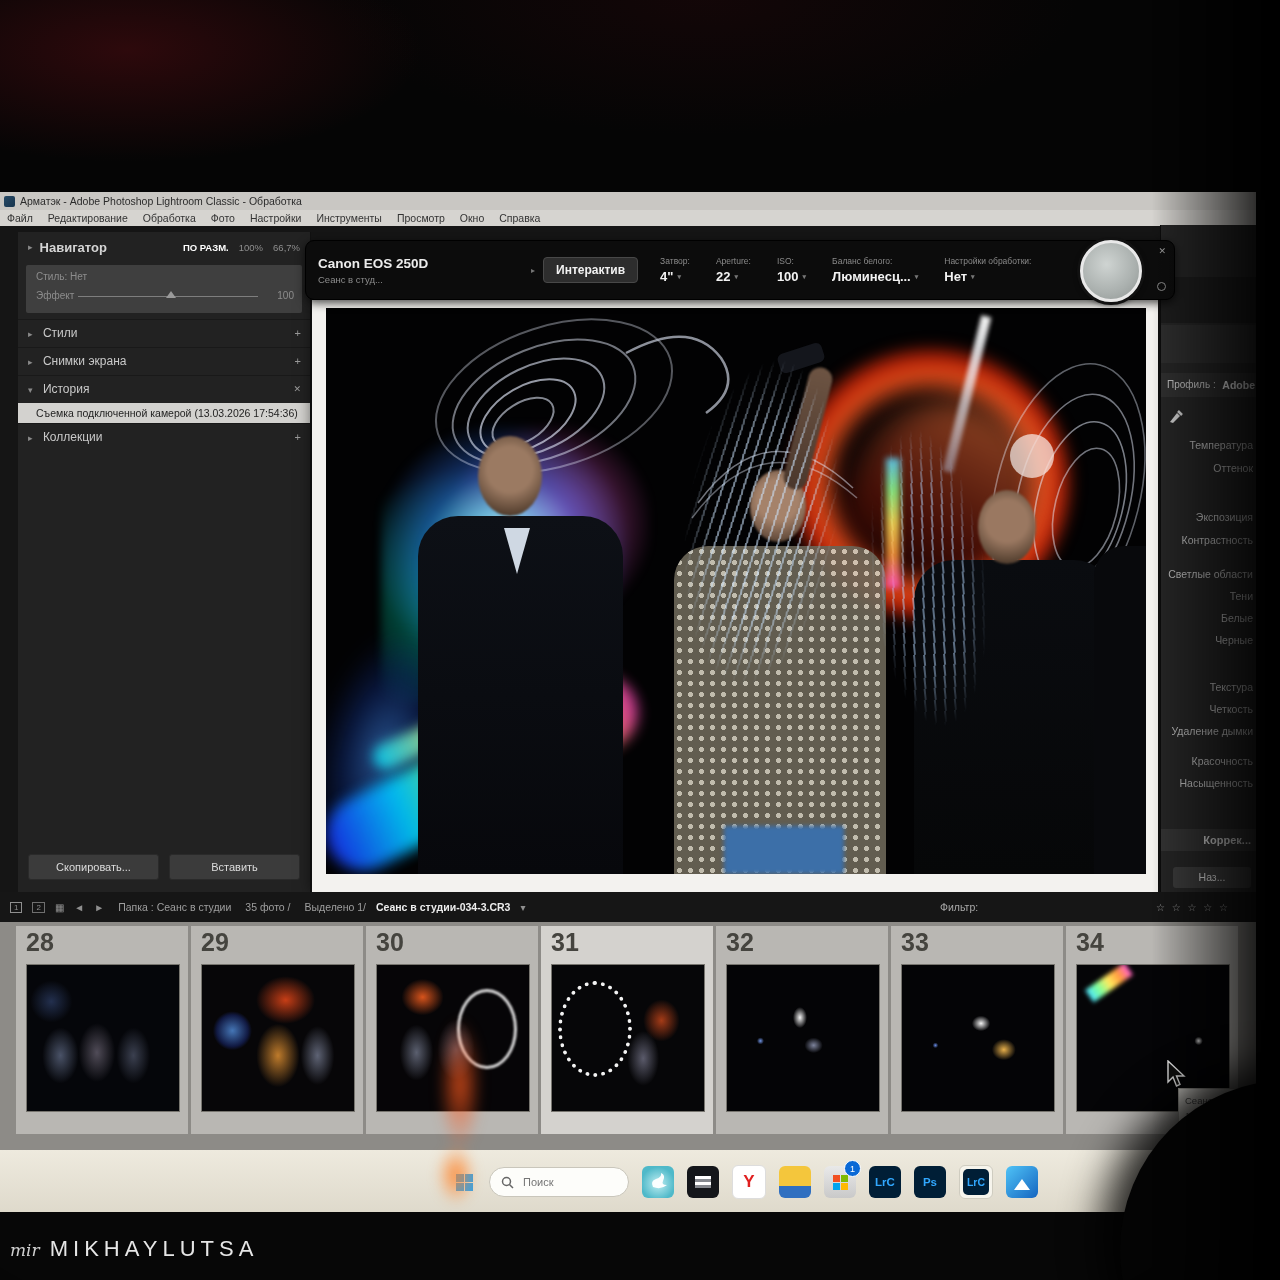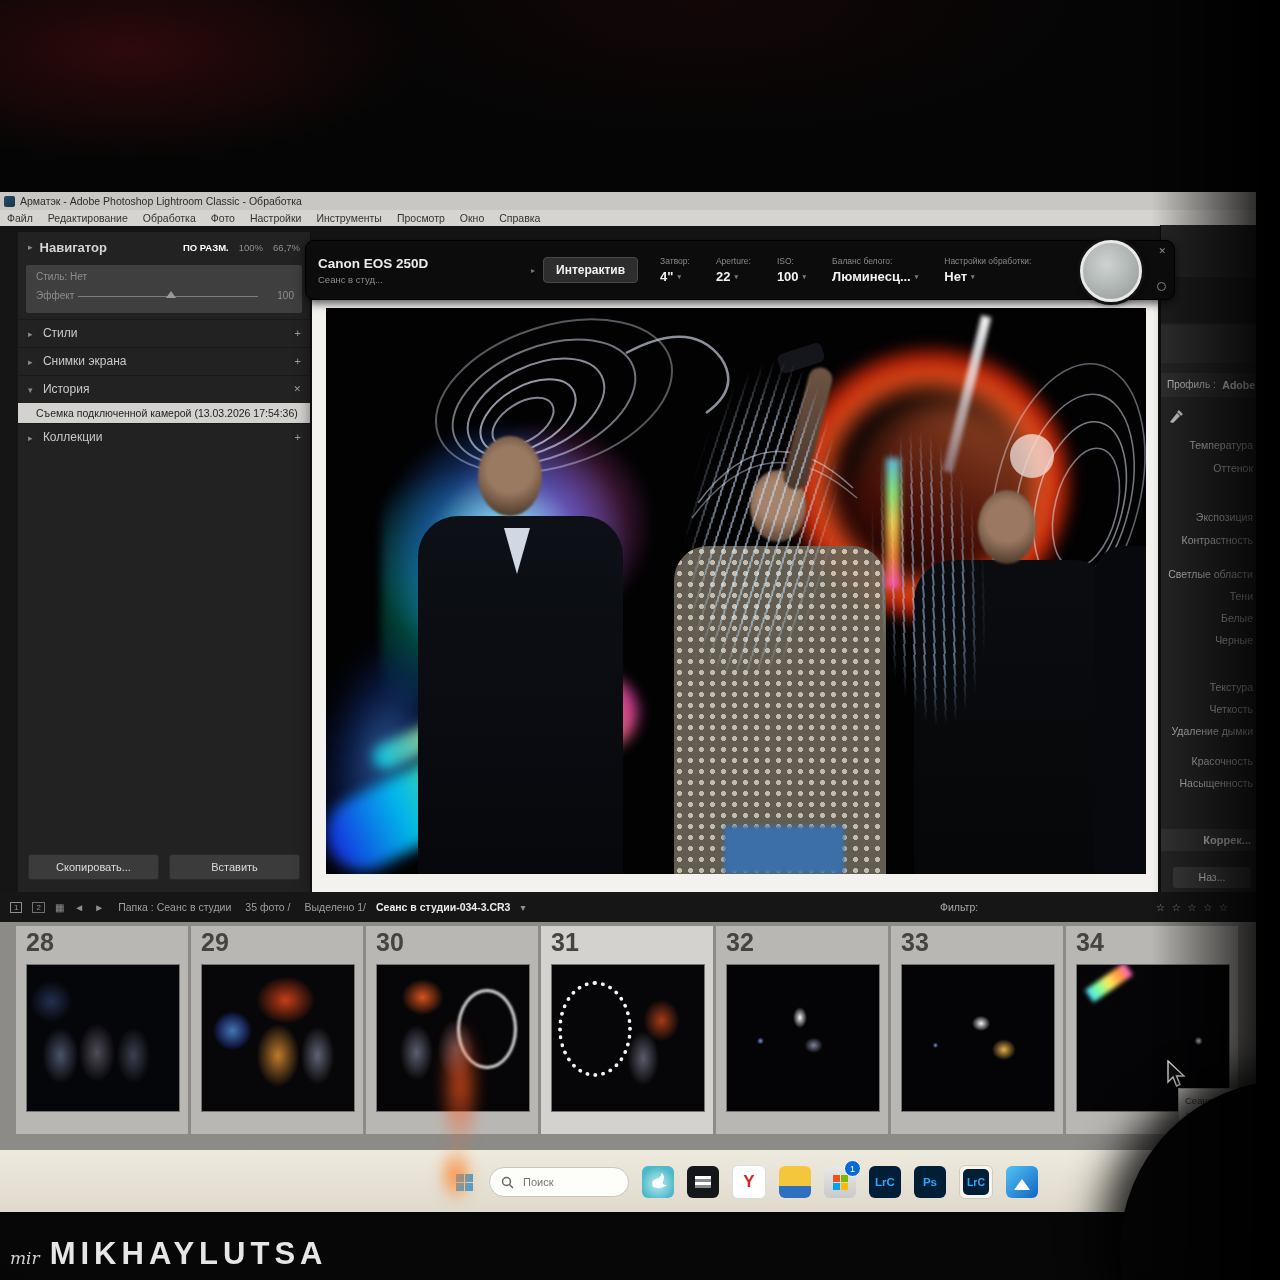--- a/index.html
+++ b/index.html
@@ -177,21 +177,21 @@
   .red-streak{left:420px;top:1005px;width:80px;height:200px;z-index:50;filter:blur(6px);
     background:radial-gradient(30px 90px at 50% 40%,rgba(255,90,30,.75),transparent 75%),
                radial-gradient(26px 40px at 45% 85%,rgba(255,130,40,.9),transparent 75%);}
   .vignette{left:0;top:0;width:1280px;height:1280px;z-index:60;pointer-events:none;
     background:radial-gradient(145% 125% at 45% 42%,transparent 55%,rgba(0,0,0,.30) 78%,rgba(0,0,0,.78) 100%),
                linear-gradient(to right,transparent 90%,rgba(0,0,0,.85) 99%);}
   .silhouette{left:1120px;top:1080px;width:340px;height:340px;border-radius:50%;background:#040404;z-index:55;box-shadow:-18px -12px 40px rgba(0,0,0,.85);}
 
   .watermark{left:10px;top:1236px;z-index:70;display:flex;align-items:baseline;gap:10px;}
   .wm-pre{font-family:"DejaVu Serif",serif;font-style:italic;font-size:17px;color:#cfcfcf;}
-  .wm-name{font-size:31px;font-weight:700;letter-spacing:5px;color:#e6e6e6;}
+  .wm-name{font-size:22px;font-weight:400;letter-spacing:5px;color:#e6e6e6;}
 </style>
 </head>
 <body>
 
 <div class="shot">
   <div class="abs room-glow"></div>
 
   <div class="abs screen">
 
     <div class="abs titlebar">

